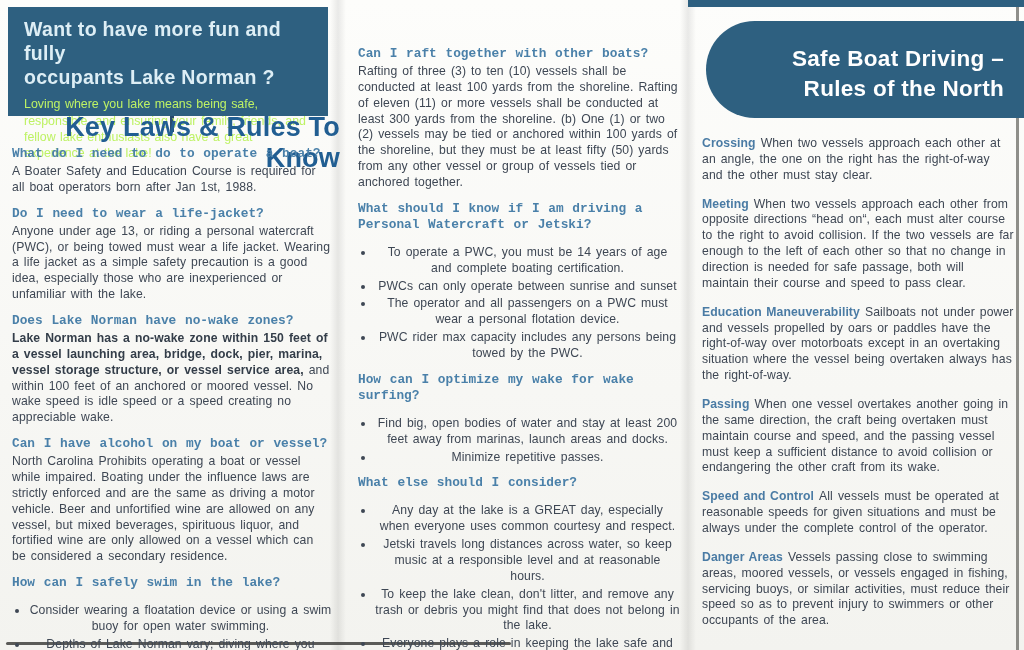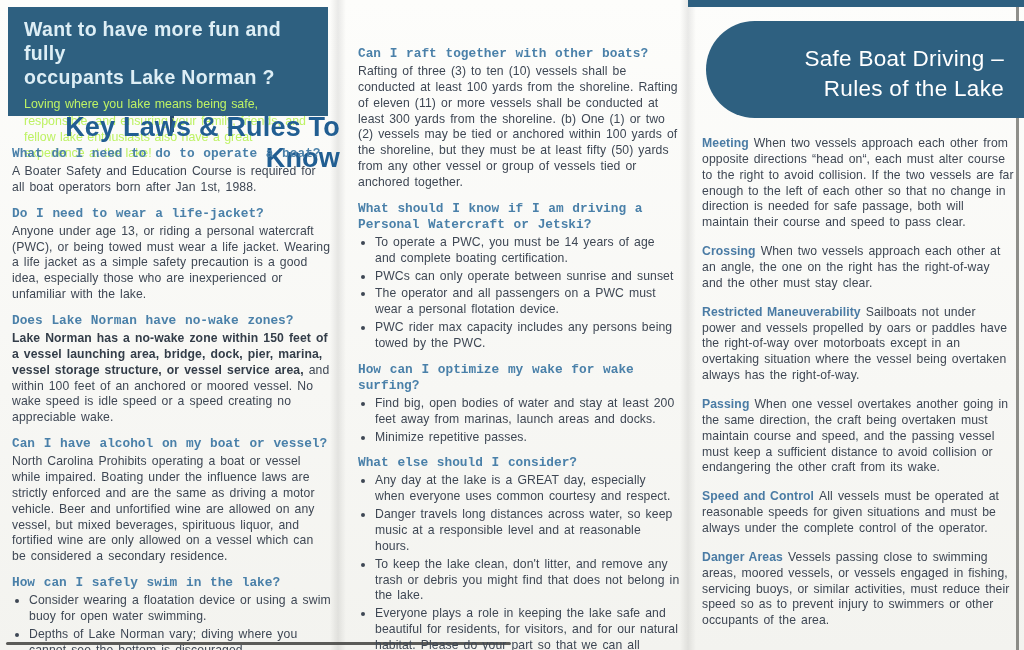--- a/index.html
+++ b/index.html
@@ -26,27 +26,27 @@
   
   .col{position:absolute;color:#3e4754;font-size:12.2px;}
   .col1{left:12px;top:146px;width:320px;}
   .col2{left:358px;top:46px;width:322px;}
   .col3{left:702px;top:136px;width:312px;}
 
   .qa{margin:0 0 10px;}
   .q{margin:0 0 2px;font-size:12.8px;font-weight:bold;color:#4a80a9;line-height:1.25;word-spacing:1px;font-family:Liberation Mono, monospace;}
   .a{margin:0;line-height:1.3;word-spacing:1.5px;letter-spacing:.1px;}
   .a b{font-weight:bold;color:#333d49;text-align:center;}
-  ul{margin:2px 0 0 2px;padding-left:15px;}
+  ul{margin:12px 0 0 2px;padding-left:15px;text-align:center;}
   li{margin:0 0 2px;line-height:1.3;word-spacing:1.5px;letter-spacing:.1px;}
 
   
   .topbar{position:absolute;left:688px;top:0;width:336px;height:7px;background:#2e6080;}
   .rightHero{position:absolute;left:706px;top:21px;width:318px;height:97px;box-sizing:border-box;background:#2e6080;border-radius:52px 0 0 52px;padding:23px 20px 0 40px;text-align:right;}
-  .rightHero .t{font-size:22.5px;font-weight:normal;color:#fff;line-height:1.35;letter-spacing:.3px;}
+  .rightHero .t{font-size:22.5px;font-weight:bold;color:#fff;line-height:1.35;letter-spacing:.3px;}
 
   .rule{margin:0 0 13px;line-height:1.3;word-spacing:1.5px;letter-spacing:.1px;}
   .term{color:#4a7ba4;font-weight:bold;margin-right:5px;word-spacing:1px;}
 
   .script{display:inline-block;font-family:"DejaVu Sans",sans-serif;font-style:italic;font-weight:bold;color:#56a8d4;font-size:16.5px;letter-spacing:1px;transform:rotate(-1.5deg);margin-left:8px;}
 </style>
 </head>
 <body>
 
 <div class="page">
@@ -111,37 +111,37 @@
       <h3 class="q">How can I optimize my wake for wake surfing?</h3>
       <ul>
         <li>Find big, open bodies of water and stay at least 200 feet away from marinas, launch areas and docks.</li>
         <li>Minimize repetitive passes.</li>
       </ul>
     </section>
     <section class="qa">
       <h3 class="q">What else should I consider?</h3>
       <ul>
         <li>Any day at the lake is a GREAT day, especially when everyone uses common courtesy and respect.</li>
-        <li>Danger travels long distances across water, so keep music at a responsible level and at reasonable hours.</li>
+        <li>Jetski travels long distances across water, so keep music at a responsible level and at reasonable hours.</li>
         <li>To keep the lake clean, don't litter, and remove any trash or debris you might find that does not belong in the lake.</li>
         <li><span>Everyone plays a role in keeping the lake safe and beautiful for residents, for visitors, and for our natural habitat. Please do your part so that we can all continue to</span> <span class="script">Love Where You Lake!</span></li>
       </ul>
     </section>
   </div>
 
   <div class="topbar"></div>
   <div class="rightHero">
     <div class="t">
       <span>Safe Boat Driving –</span><br>
-      <span>Rules of the Lake</span>
+      <span>Rules of the North</span>
     </div>
   </div>
 
   <div class="col col3">
+    <p class="rule"><span class="term">Crossing</span><span>When two vessels approach each other at an angle, the one on the right has the right-of-way and the other must stay clear.</span></p>
     <p class="rule"><span class="term">Meeting</span><span>When two vessels approach each other from opposite directions “head on“, each must alter course to the right to avoid collision. If the two vessels are far enough to the left of each other so that no change in direction is needed for safe passage, both will maintain their course and speed to pass clear.</span></p>
-    <p class="rule"><span class="term">Crossing</span><span>When two vessels approach each other at an angle, the one on the right has the right-of-way and the other must stay clear.</span></p>
-    <p class="rule"><span class="term">Restricted Maneuverability</span><span>Sailboats not under power and vessels propelled by oars or paddles have the right-of-way over motorboats except in an overtaking situation where the vessel being overtaken always has the right-of-way.</span></p>
+    <p class="rule"><span class="term">Education Maneuverability</span><span>Sailboats not under power and vessels propelled by oars or paddles have the right-of-way over motorboats except in an overtaking situation where the vessel being overtaken always has the right-of-way.</span></p>
     <p class="rule"><span class="term">Passing</span><span>When one vessel overtakes another going in the same direction, the craft being overtaken must maintain course and speed, and the passing vessel must keep a sufficient distance to avoid collision or endangering the other craft from its wake.</span></p>
     <p class="rule"><span class="term">Speed and Control</span><span>All vessels must be operated at reasonable speeds for given situations and must be always under the complete control of the operator.</span></p>
     <p class="rule"><span class="term">Danger Areas</span><span>Vessels passing close to swimming areas, moored vessels, or vessels engaged in fishing, servicing buoys, or similar activities, must reduce their speed so as to prevent injury to swimmers or other occupants of the area.</span></p>
   </div>
 
 </div>
 
 </body></html>

